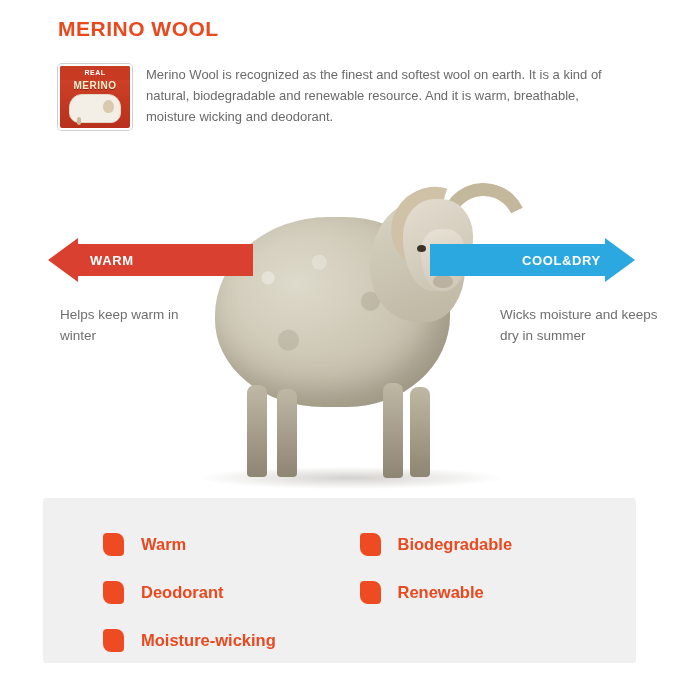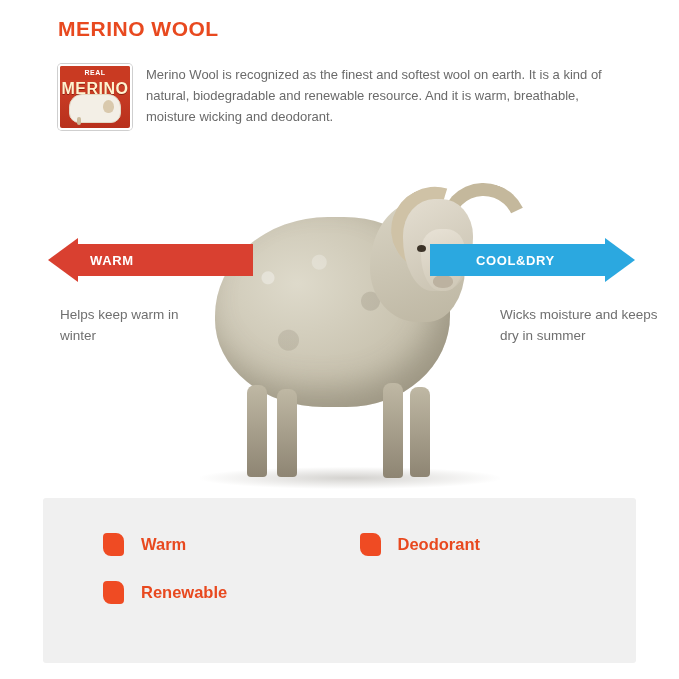--- a/index.html
+++ b/index.html
@@ -62,21 +62,21 @@
     font-weight: bold;
     text-align: center;
     line-height: 14px;
     letter-spacing: 0.5px;
   }
   .badge .badge-word {
     position: absolute;
     left: 0; right: 0; top: 14px;
     text-align: center;
     color: #fff3cf;
-    font-size: 16px;
+    font-size: 10px;
     font-weight: bold;
     letter-spacing: 0.5px;
     text-shadow: 0 1px 0 #8c2010;
   }
   .badge .badge-sheep {
     position: absolute;
     left: 9px;
     right: 9px;
     bottom: 5px;
     height: 27px;
@@ -276,21 +276,21 @@
   }
   .arrow .label {
     position: relative;
     z-index: 2;
     color: #ffffff;
     font-size: 13px;
     font-weight: bold;
     letter-spacing: 0.6px;
   }
   .arrow-warm .label { margin-left: 42px; }
-  .arrow-cool .label { margin-left: 46px; }
+  .arrow-cool .label { margin-left: 92px; }
 
   .caption {
     position: absolute;
     font-size: 13.5px;
     line-height: 1.55;
     color: #6f6f6f;
   }
   .caption-left { left: 60px; top: 305px; width: 150px; }
   .caption-right { left: 500px; top: 305px; width: 160px; }
 
@@ -383,22 +383,30 @@
   <div class="caption caption-left">Helps keep warm in winter</div>
 
   <div class="features">
     <div class="features-grid">
       <div class="feature">
         <div class="tag"></div>
         <div class="fname">Warm</div>
       </div>
       <div class="feature">
         <div class="tag"></div>
+        <div class="fname">Biodegradable</div>
+      </div>
+      <div class="feature">
+        <div class="tag"></div>
         <div class="fname">Deodorant</div>
       </div>
       <div class="feature">
         <div class="tag"></div>
         <div class="fname">Renewable</div>
       </div>
+      <div class="feature">
+        <div class="tag"></div>
+        <div class="fname">Moisture-wicking</div>
+      </div>
     </div>
   </div>
 
 </div>
 
 </body></html>

